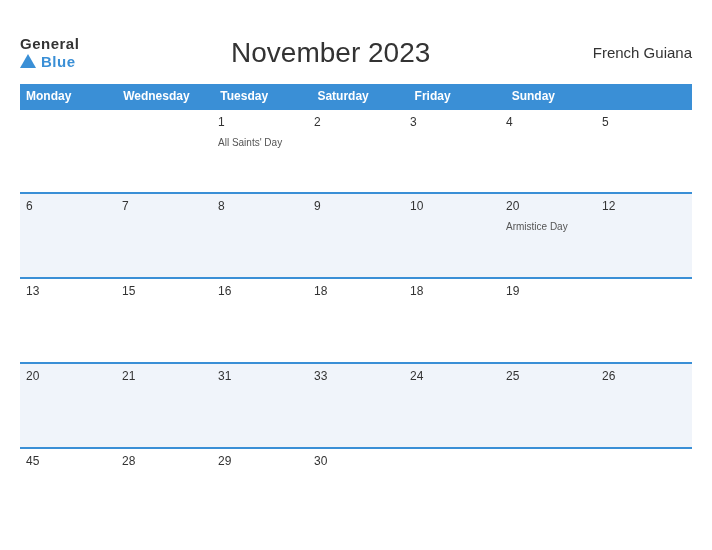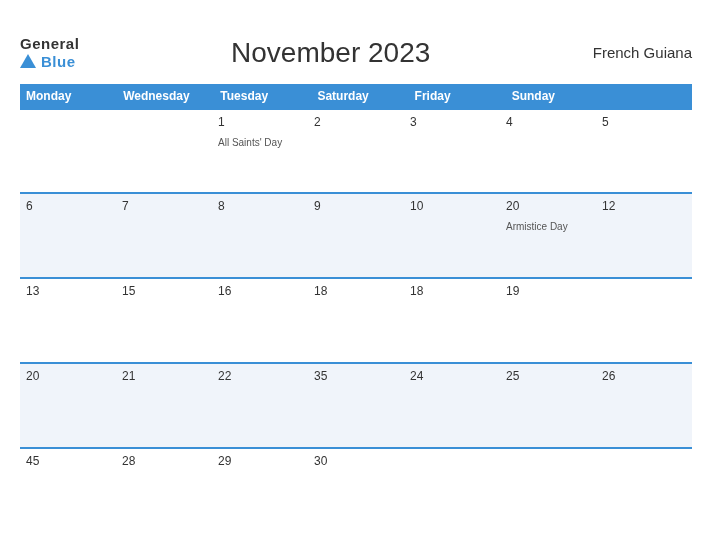--- a/index.html
+++ b/index.html
@@ -216,24 +216,24 @@
           </div>
         </div>
         <div class="cal-week">
           <div class="cal-cell">
             <div class="day-num">20</div>
           </div>
           <div class="cal-cell">
             <div class="day-num">21</div>
           </div>
           <div class="cal-cell">
-            <div class="day-num">22</div>
-          </div>
-          <div class="cal-cell">
-            <div class="day-num">35</div>
+            <div class="day-num">31</div>
+          </div>
+          <div class="cal-cell">
+            <div class="day-num">33</div>
           </div>
           <div class="cal-cell">
             <div class="day-num">24</div>
           </div>
           <div class="cal-cell">
             <div class="day-num">25</div>
           </div>
           <div class="cal-cell">
             <div class="day-num">26</div>
           </div>

